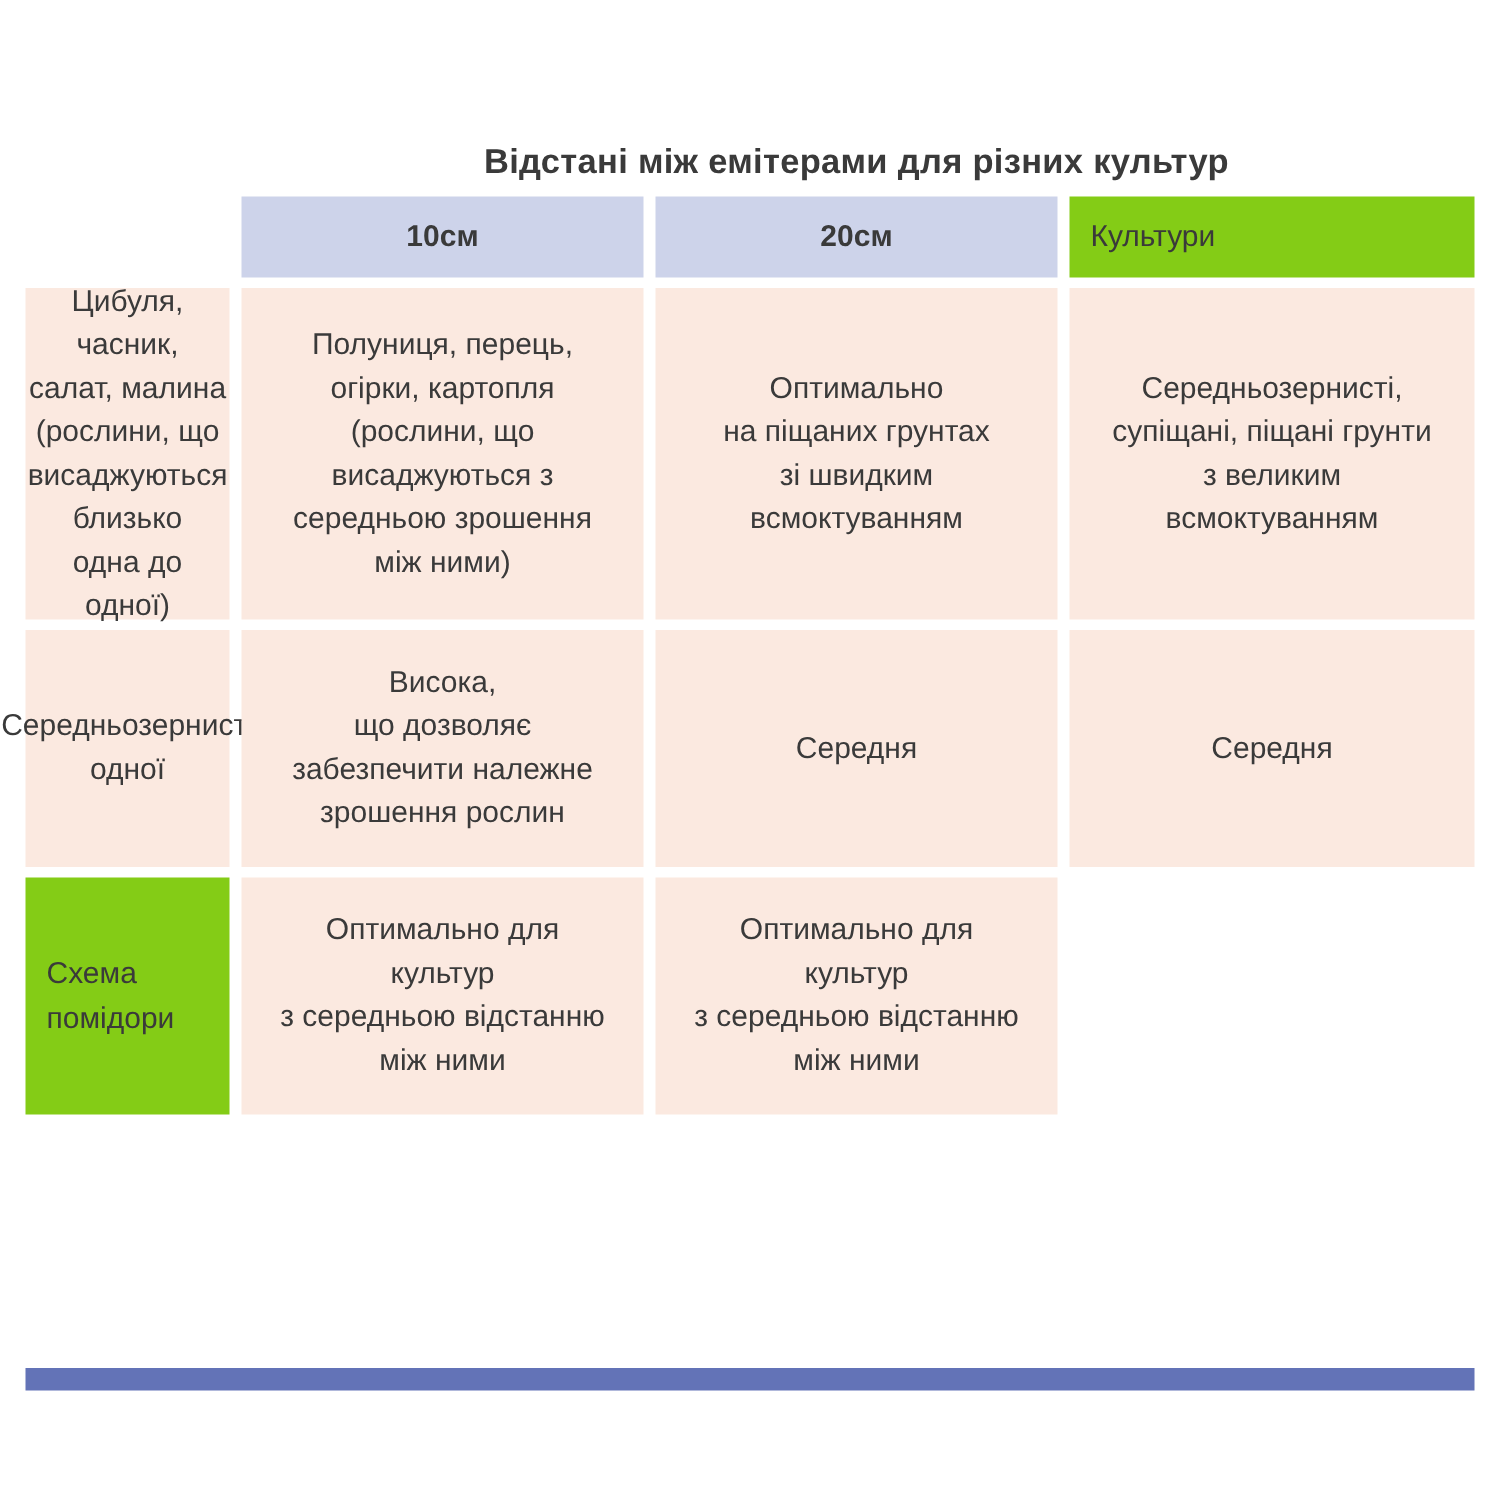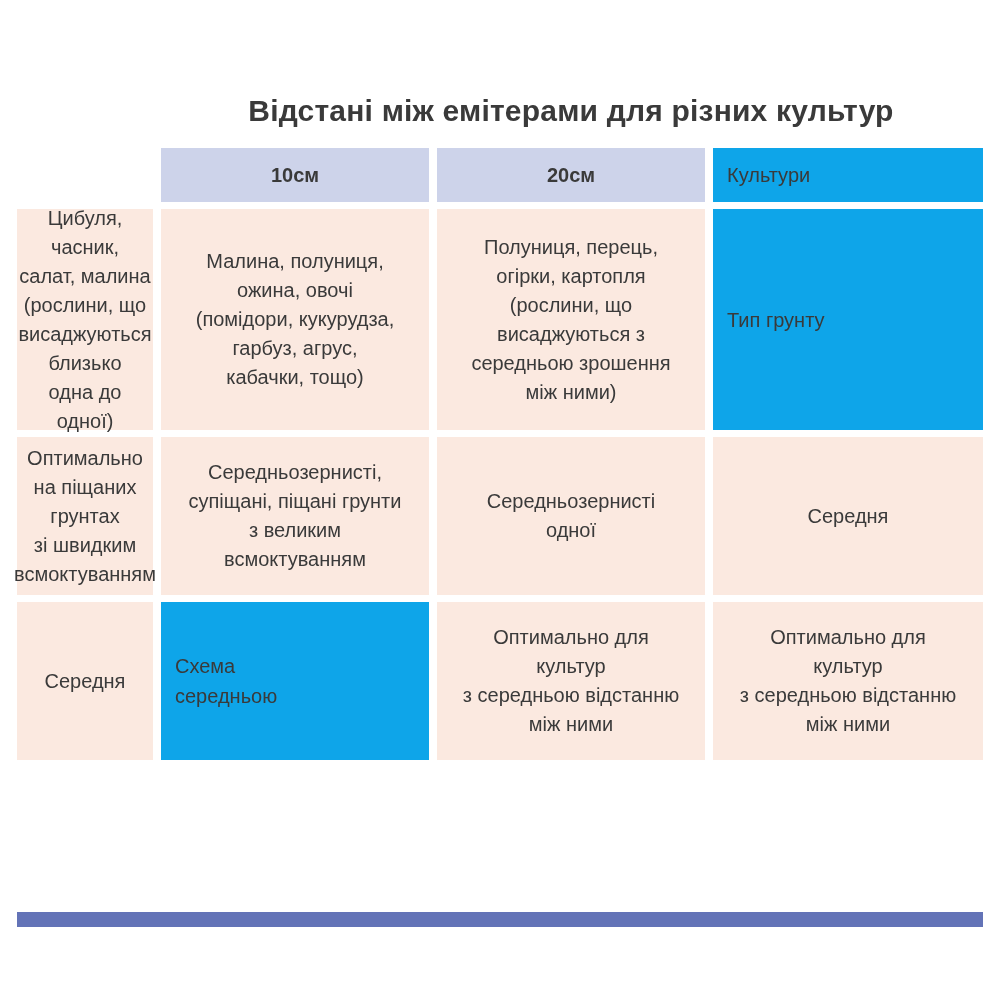--- a/index.html
+++ b/index.html
@@ -14,49 +14,49 @@
     height: 1000px;
     background: #ffffff;
     overflow: hidden;
   }
   .title {
     position: absolute;
     left: 160px;
     top: 94px;
     width: 822px;
     text-align: center;
-    font-size: 30px;
+    font-size: 23px;
     font-weight: 700;
     color: #3a3a3a;
     letter-spacing: 0.2px;
   }
   .grid {
     position: absolute;
     left: 17px;
-    top: 148px;
+    top: 131px;
     display: grid;
     grid-template-columns: 136px 268px 268px 270px;
     grid-template-rows: 54px 221px 158px 158px 150px;
     column-gap: 8px;
     row-gap: 7px;
   }
   .corner {
     background: transparent;
   }
   .colhead {
     background: #cdd3ea;
     display: flex;
     align-items: center;
     justify-content: center;
     font-size: 20px;
     font-weight: 700;
     color: #3a3a3a;
   }
   .rowhead {
-    background: #0ea5e9;
+    background: #84cc16;
     display: flex;
     align-items: center;
     padding-left: 14px;
     box-sizing: border-box;
     font-size: 20px;
     color: #3a3a3a;
     white-space: pre-line;
     line-height: 1.5;
     text-align: left;
   }
@@ -94,49 +94,47 @@
     <div class="corner"></div>
     <div class="colhead">10см</div>
     <div class="colhead">20см</div>
 
     <div class="rowhead">Культури</div>
     <div class="cell">Цибуля, часник,
 салат, малина
 (рослини, що
 висаджуються близько
 одна до одної)</div>
-    <div class="cell">Малина, полуниця,
-ожина, овочі
-(помідори, кукурудза,
-гарбуз, агрус,
-кабачки, тощо)</div>
     <div class="cell">Полуниця, перець,
 огірки, картопля
 (рослини, що
 висаджуються з
 середньою зрошення
 між ними)</div>
 
-    <div class="rowhead">Тип грунту</div>
     <div class="cell">Оптимально
 на піщаних грунтах
 зі швидким
 всмоктуванням</div>
     <div class="cell">Середньозернисті,
 супіщані, піщані грунти
 з великим
 всмоктуванням</div>
     <div class="cell">Середньозернисті
 одної</div>
 
+    <div class="cell">Висока,
+що дозволяє
+забезпечити належне
+зрошення рослин</div>
     <div class="cell">Середня</div>
     <div class="cell">Середня</div>
 
     <div class="rowhead">Схема
-середньою</div>
+помідори</div>
     <div class="cell">Оптимально для
 культур
 з середньою відстанню
 між ними</div>
     <div class="cell">Оптимально для
 культур
 з середньою відстанню
 між ними</div>
 
   </div>

